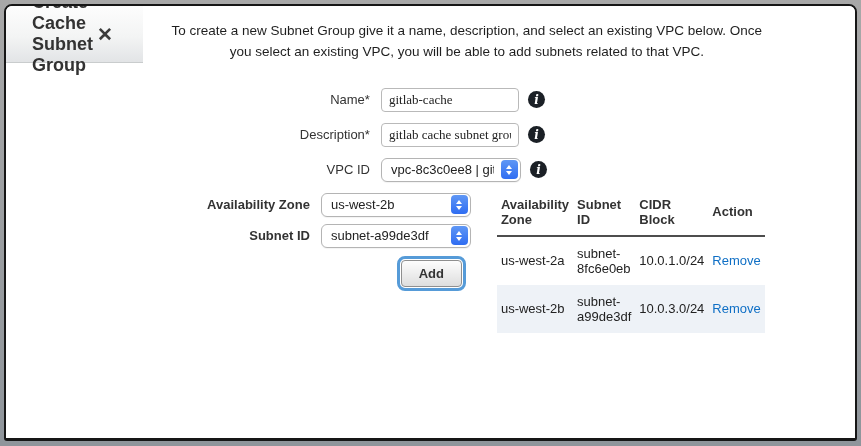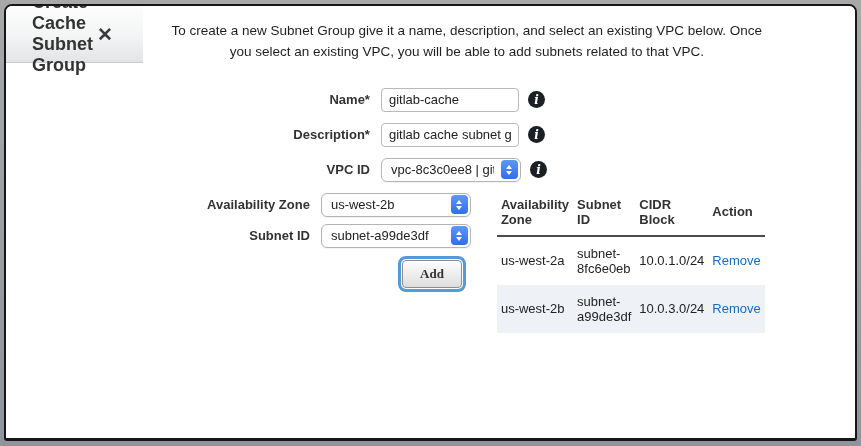--- a/index.html
+++ b/index.html
@@ -51,34 +51,34 @@
     padding: 15px 26px 0 26px;
     font-size: 13.5px;
     color: #1f1f1f;
   }
   .intro { line-height: 1.55; margin-bottom: 25px; text-align: center; }
   
   .form-row { display: flex; align-items: center; margin-bottom: 11px; }
   .form-label {
     width: 212px;
     text-align: right;
-    font-weight: bold;
+    font-weight: normal;
     font-size: 13px;
     color: #333;
     padding-right: 11px;
     flex: 0 0 212px;
   }
   .text-input {
     width: 138px;
     height: 24px;
     border: 1px solid #b9b9b9;
     border-radius: 4px;
     padding: 0 7px;
     font-size: 13px;
-    font-family: Liberation Sans, sans-serif;
+    font-family: Liberation Serif, serif;
     color: #222;
     outline: none;
   }
   .info-icon {
     width: 17px; height: 17px;
     border-radius: 50%;
     background: #1b2026;
     color: #fff;
     font-family: "DejaVu Serif", serif;
     font-style: italic;
@@ -131,21 +131,21 @@
   .left-label {
     flex: 1;
     text-align: right;
     font-weight: bold;
     font-size: 13px;
     color: #333;
     padding-right: 11px;
   }
   .add-wrap { text-align: right; margin-top: 12px; padding-right: 9px; }
   .btn {
-    font-family: Liberation Serif, serif;
+    font-family: Liberation Sans, sans-serif;
     font-weight: bold;
     font-size: 13px;
     color: #333;
     background: linear-gradient(#fdfdfd, #dedede);
     border: 1px solid #8f8f8f;
     border-radius: 4px;
     padding: 5px 17px;
     cursor: pointer;
   }
   .add-btn {

